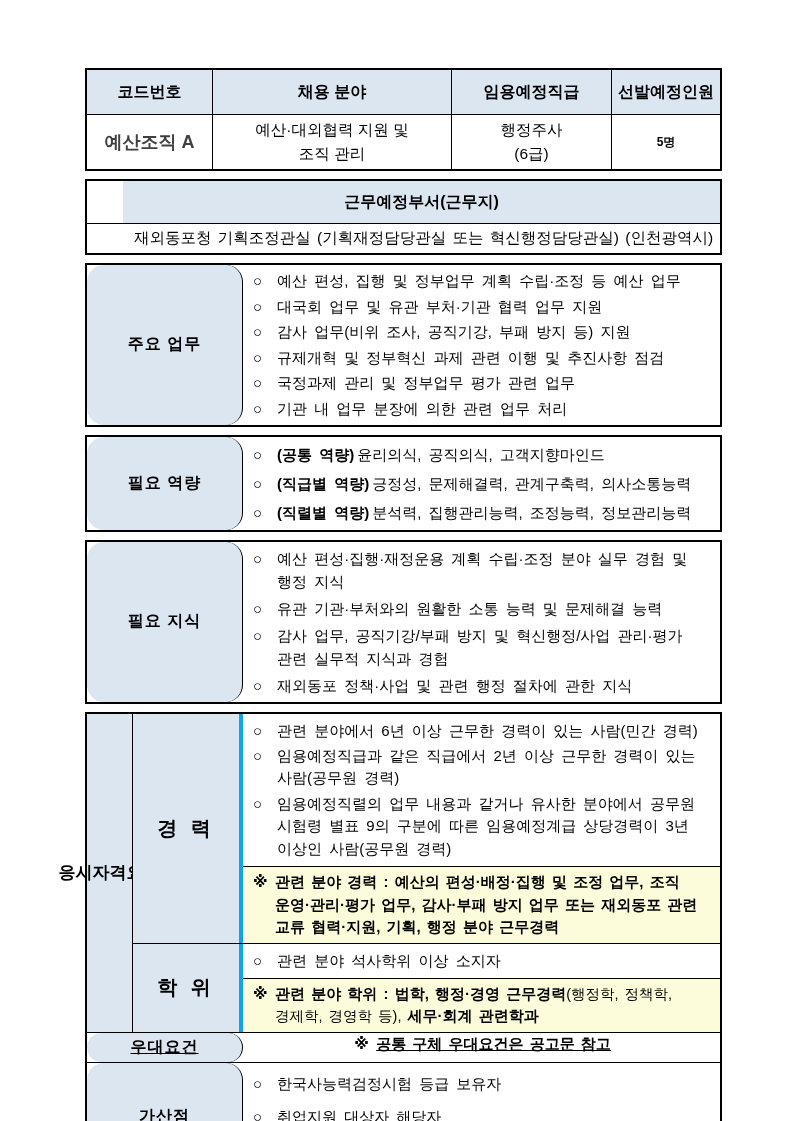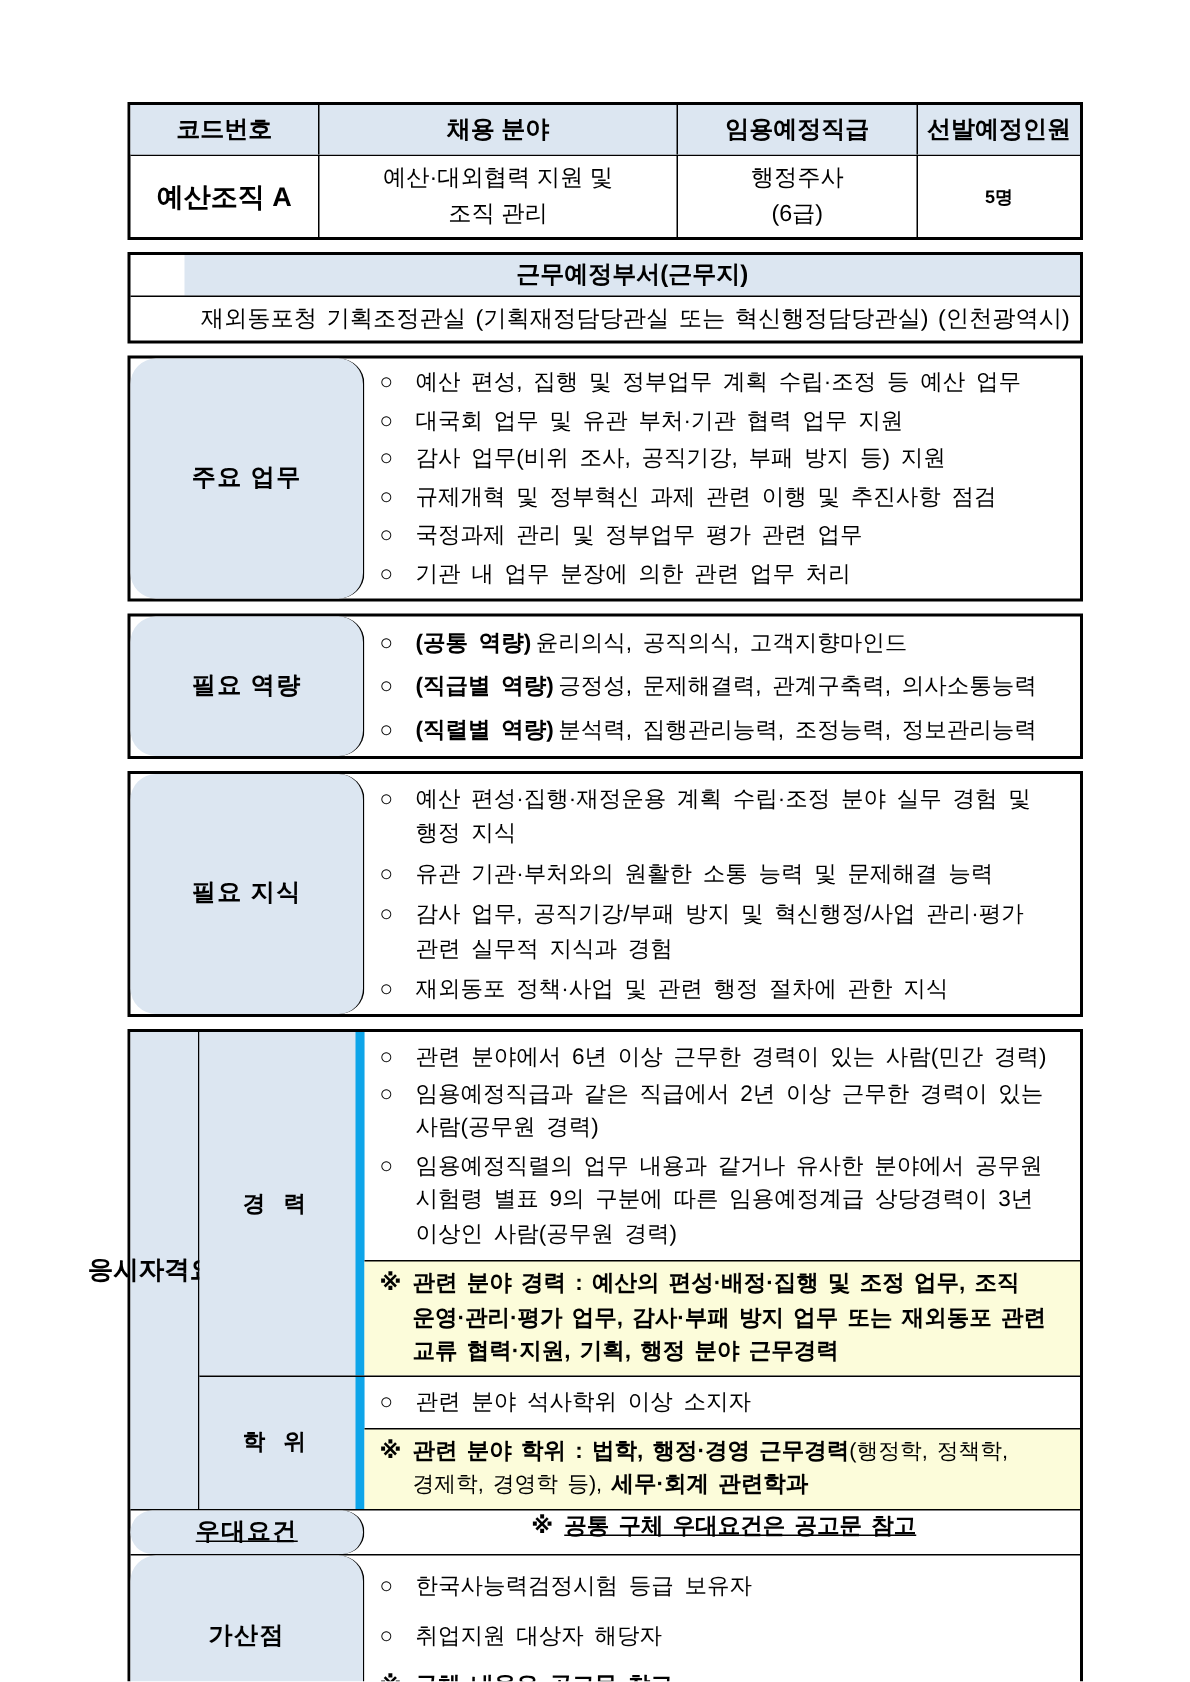--- a/index.html
+++ b/index.html
@@ -14,55 +14,55 @@
   .hcell { background:#dce6f1; font-weight:bold; font-size:16px;
            display:flex; align-items:center; justify-content:center; text-align:center; }
   .label-col { width:156px; background:#dce6f1; border-right:1px solid #000;
                display:flex; align-items:center; justify-content:center;
                font-weight:bold; font-size:16px; letter-spacing:1px; flex-shrink:0; text-align:center;border-radius:17px; }
   .content-col { flex:1; display:flex; flex-direction:column; }
   .row { display:flex; }
   .bt { border-top:1px solid #000; }
 
   
-  .t1 .row1 { display:flex; height:33px; }
+  .t1 .row1 { display:flex; height:44px; }
   .t1 .row2 { display:flex; height:55px; border-top:1px solid #000; }
   .t1 .c1 { width:125px; flex-shrink:0; }
   .t1 .c2 { width:239px; flex-shrink:0; border-left:1px solid #000; }
   .t1 .c3 { width:160px; flex-shrink:0; border-left:1px solid #000; }
   .t1 .c4 { flex:1; border-left:1px solid #000; }
   .t1 .row1 > div { background:#dce6f1; font-weight:bold; font-size:16px;
                     display:flex; align-items:center; justify-content:center; }
   .t1 .row2 > div { display:flex; flex-direction:column; align-items:center; justify-content:center;
                     font-size:15.5px; line-height:24px; text-align:center; }
-  .code-blue { color:#000000; font-weight:bold; font-size:18px; }
+  .code-blue { color:#404040; font-weight:bold; font-size:18px; }
   .count-bold { font-weight:bold; font-size:12px; }
 
   
-  .t2 .h { height:27px;margin-left:36px; }
+  .t2 .h { height:42px;margin-left:36px; }
   .t2 .v { height:30px; border-top:1px solid #000; display:flex; align-items:center;
            justify-content:center; font-size:15.5px; word-spacing:2px;padding-left:40px; }
 
   
   .bullets { padding:3px 8px 3px 10px; }
   .bullet { position:relative; padding-left:24px; font-size:15px; word-spacing:3px;
             word-break:keep-all; }
   .bullet .bch { position:absolute; left:0; top:0; }
   .t-duties .bullet { line-height:25.6px; }
   .t-comp .bullet { line-height:29px; }
   .t-know .bullet { line-height:23px; margin:2px 0; }
   .bp { font-weight:bold; margin-right:3px; }
 
   
   .vlabel { width:46px; flex-shrink:0; background:#dce6f1; border-right:1px solid #000;
             display:flex; align-items:center; justify-content:center;
             font-weight:bold; font-size:17px; line-height:30px; text-align:center; }
-  .sublabel { width:110px; flex-shrink:0; background:#dce6f1; border-right:6px solid #0ea5e9;
+  .sublabel { width:110px; flex-shrink:0; background:#dce6f1; border-right:4px solid #0ea5e9;
               display:flex; align-items:center; justify-content:center;
-              font-weight:bold; font-size:15px; letter-spacing:4px; text-align:center; }
+              font-weight:bold; font-size:20px; letter-spacing:4px; text-align:center; }
   .qual .bullet { line-height:22.4px; margin:3px 0; }
   .note { background:#fcfcda; border-top:1px solid #000; padding:4px 8px 4px 10px; }
   .note-line { position:relative; padding-left:22px; font-weight:bold; font-size:15px;
                line-height:22.5px; word-spacing:2px; word-break:keep-all; }
   .note-line .bch { position:absolute; left:0; top:0; }
   .note-reg { font-weight:normal; font-size:14.5px; }
   .pref-text { display:flex; align-items:center; padding:0 8px 0 10px; }
   .pref-text .note-line { padding-left:22px; }
 
   .t-pref { height:30px;text-decoration:underline; }

